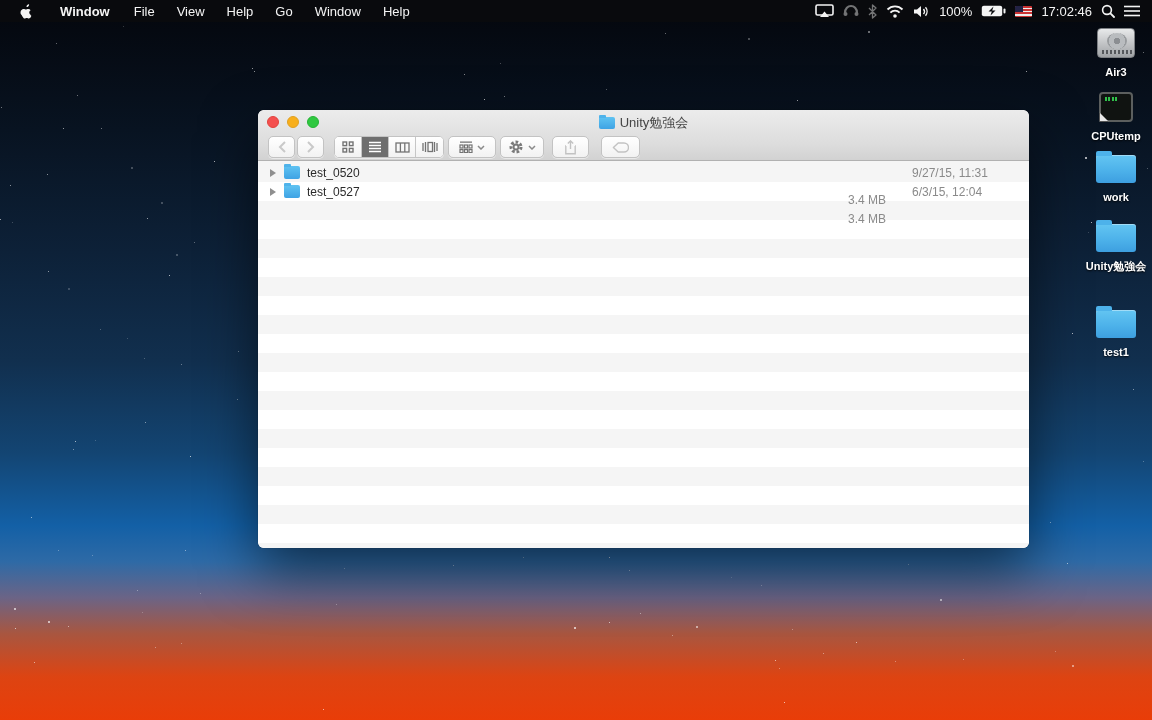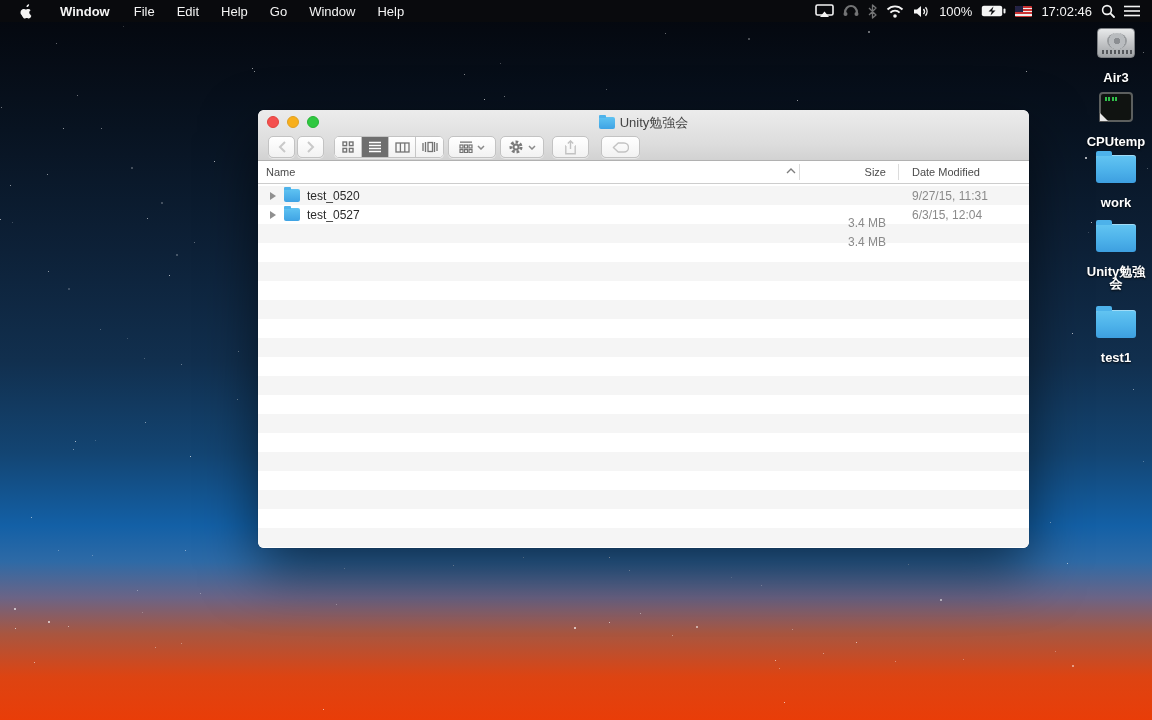--- a/index.html
+++ b/index.html
@@ -28,21 +28,21 @@
   .mb-right svg { display:block; }
   .dim { opacity:0.45; }
   .mb-text { font-size:13px; }
   .flag { width:17px; height:11px; position:relative; overflow:hidden; border-radius:1px;
     background:repeating-linear-gradient(180deg,#c33 0 1.6px,#eee 1.6px 3.2px); }
   .flag::after { content:""; position:absolute; left:0; top:0; width:8px; height:6px; background:#224; }
 
   
   .dicon { position:absolute; width:76px; display:flex; flex-direction:column; align-items:center; z-index:10; }
   .dicon .dlabel {
-    margin-top:14px; color:#fff; font-size:13px; font-weight:bold; text-align:center;
+    margin-top:8px; color:#fff; font-size:11px; font-weight:bold; text-align:center;
     text-shadow:0 1px 2px rgba(0,0,0,0.9); line-height:12px; max-width:64px;
   }
   .dfolder { width:40px; height:28px; position:relative; border-radius:2px 3px 3px 3px;
     background:linear-gradient(180deg,#63c5f2 0%,#4db2ea 55%,#3d9fe0 100%);
     box-shadow:inset 0 1px 0 rgba(255,255,255,0.4); }
   .dfolder::before { content:""; position:absolute; top:-4px; left:0; width:16px; height:5px;
     background:#4db2ea; border-radius:2px 2px 0 0; }
   .drive { width:38px; height:30px; border-radius:4px;
     background:linear-gradient(180deg,#e8e9ea 0%,#c7c9cb 45%,#9fa2a5 100%);
     border:1px solid #7d8084; position:relative; }
@@ -137,21 +137,21 @@
 
 <div class="menubar">
   <div class="mb-left">
     <div class="mb-apple">
       <svg width="13" height="15" viewBox="0 0 170 195" fill="#f4f4f4">
           <path d="M150.37 152.25c-2.45 5.66-5.35 10.87-8.71 15.66-4.58 6.53-8.33 11.05-11.22 13.56-4.48 4.12-9.28 6.23-14.42 6.35-3.69 0-8.14-1.05-13.32-3.18-5.2-2.12-9.97-3.17-14.34-3.17-4.58 0-9.49 1.05-14.75 3.17-5.26 2.13-9.5 3.24-12.74 3.35-4.93.21-9.84-1.96-14.75-6.52-3.13-2.73-7.04-7.41-11.73-14.04-5.03-7.08-9.17-15.29-12.41-24.65C8.47 132.67 6.73 122.88 6.73 113.4c0-10.86 2.35-20.22 7.05-28.07 3.69-6.3 8.6-11.27 14.75-14.92s12.79-5.51 19.95-5.63c3.91 0 9.05 1.21 15.43 3.59 6.36 2.39 10.45 3.6 12.24 3.6 1.34 0 5.88-1.42 13.57-4.24 7.27-2.62 13.41-3.7 18.44-3.28 13.63 1.1 23.87 6.47 30.68 16.15-12.19 7.39-18.22 17.73-18.1 31 .11 10.34 3.86 18.94 11.23 25.77 3.34 3.17 7.07 5.62 11.22 7.36-.9 2.61-1.85 5.11-2.86 7.51zM119.11 4.88c0 8.1-2.96 15.67-8.86 22.67-7.12 8.32-15.73 13.13-25.07 12.38a25.22 25.22 0 0 1-.19-3.07c0-7.78 3.39-16.1 9.4-22.91 3-3.45 6.82-6.31 11.45-8.6 4.62-2.25 8.99-3.5 13.1-3.71.12 1.08.17 2.17.17 3.24z"></path>
         </svg>
     </div>
     <div class="mb-item bold">Window</div>
     <div class="mb-item">File</div>
-    <div class="mb-item">Edit</div>
+    <div class="mb-item">View</div>
     <div class="mb-item">Help</div>
     <div class="mb-item">Go</div>
     <div class="mb-item">Window</div>
     <div class="mb-item">Help</div>
   </div>
   <div class="mb-right">
     <svg width="19" height="14" viewBox="0 0 19 14">
         <rect x="1" y="1" width="17" height="10" rx="1.5" fill="none" stroke="#f4f4f4" stroke-width="1.6"></rect>
         <path d="M9.5 7.5 L14 13 H5 Z" fill="#f4f4f4"></path>
       </svg>
@@ -316,30 +316,20 @@
           </svg>
       </div>
       <div class="tbtn" style="margin-left:12px; width:39px;">
         <svg width="17" height="11" viewBox="0 0 17 11">
             <path d="M12 1 H6.2 L1.4 5.5 L6.2 10 H12 A4.5 4.5 0 0 0 12 1 Z" fill="none" stroke="#c2c2c2" stroke-width="1.4" stroke-linejoin="round"></path>
           </svg>
       </div>
     </div>
   </div>
 
-  <div class="lheader">
-    <span class="hname">Name</span>
-    <svg class="hcaret" width="10" height="6" viewBox="0 0 10 6">
-        <path d="M1 5 L5 1 L9 5" fill="none" stroke="#7e7e7e" stroke-width="1.4"></path>
-      </svg>
-    <span class="vdiv" style="left:541px;"></span>
-    <span class="hsize">Size</span>
-    <span class="vdiv" style="left:640px;"></span>
-    <span class="hdate">Date Modified</span>
-  </div>
 
   <div class="lbody">
     <div class="row" style="top:2px;">
       <span class="tri"></span>
       <span class="rfolder"></span>
       <span class="rname">test_0520</span>
       <span class="rsize">3.4 MB</span>
       <span class="rdate">9/27/15, 11:31</span>
     </div>
     <div class="row" style="top:21px;">

